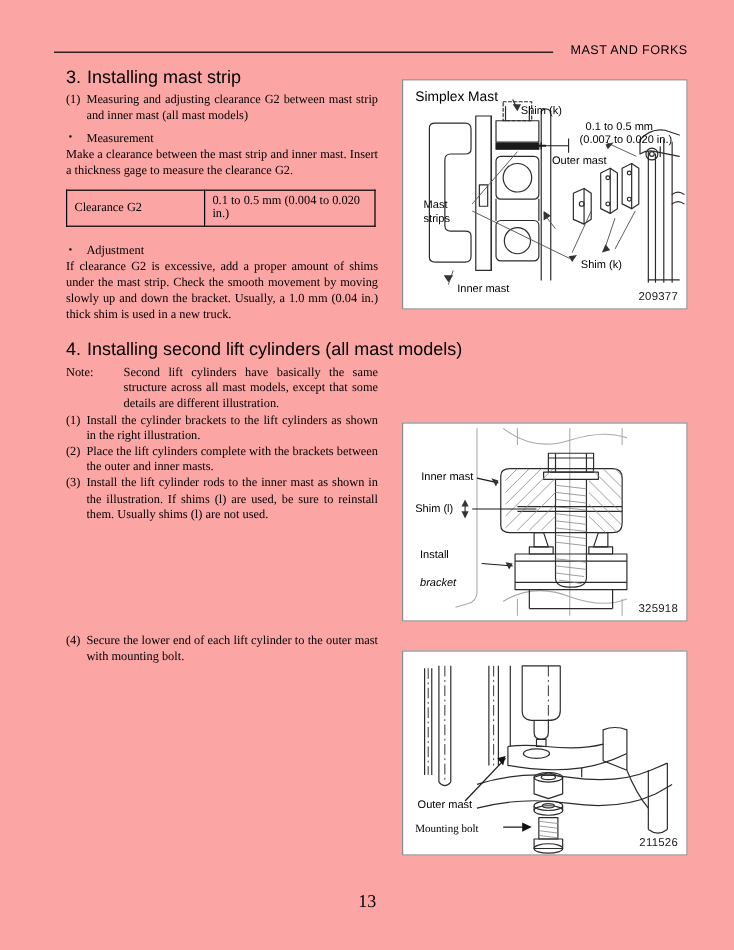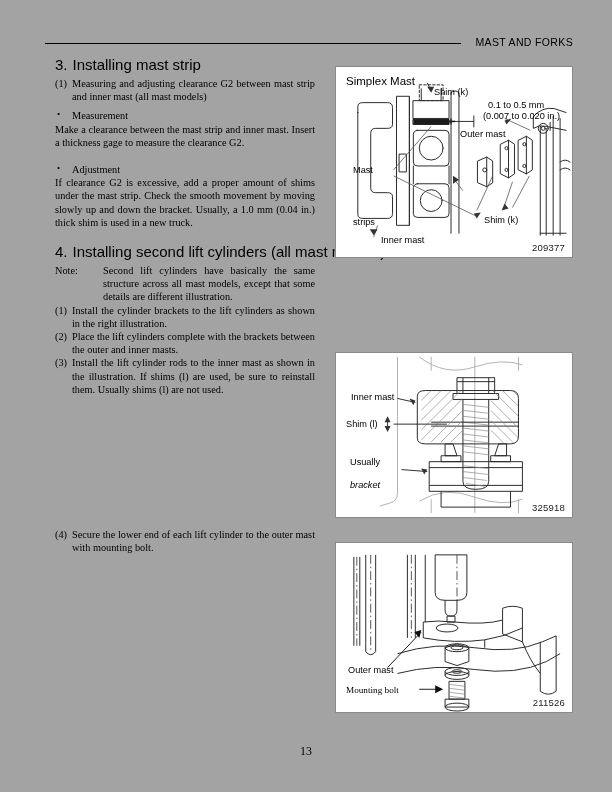--- a/index.html
+++ b/index.html
@@ -4,21 +4,21 @@
 <style>
   html, body {
     margin: 0;
     padding: 0;
     background: #ffffff;
   }
   .page {
     position: relative;
     width: 612px;
     height: 792px;
-    background: #a3a3a3;
+    background: #fca5a5;
     overflow: hidden;
     font-family: "Liberation Serif", serif;
     color: #000000;
   }
 
   
   .header {
     position: absolute;
     left: 45px;
     top: 36px;
@@ -159,21 +159,21 @@
     line-height: 11px;
   }
 
   
   .footer {
     position: absolute;
     left: 0;
     top: 744px;
     width: 612px;
     text-align: center;
-    font-size: 12px;
+    font-size: 15px;
   }
 </style>
 </head>
 <body>
 
 <div class="page">
 
   <div class="header">
     <div class="header-rule"></div>
     <div class="header-title">MAST AND FORKS</div>
@@ -192,20 +192,28 @@
 
     <div class="gap6"></div>
 
     <div class="bullet-line">
       <span class="dot">•</span>
       <span>Measurement</span>
     </div>
 
     <div class="para">Make a clearance between the mast strip and inner mast.  Insert a thickness gage to measure the clearance G2.</div>
 
+    <table class="spec-table">
+      <tbody>
+        <tr>
+          <td class="k">Clearance G2</td>
+          <td class="v">0.1 to 0.5 mm (0.004 to 0.020 in.)</td>
+        </tr>
+      </tbody>
+    </table>
 
     <div class="gap14"></div>
 
     <div class="bullet-line">
       <span class="dot">•</span>
       <span>Adjustment</span>
     </div>
 
     <div class="para">If clearance G2 is excessive, add a proper amount of shims under the mast strip.  Check the smooth movement by moving slowly up and down the bracket.  Usually, a 1.0 mm (0.04 in.) thick shim is used in a new truck.</div>
 
@@ -321,21 +329,21 @@
         <polygon points="170,138 167,145 174,143"></polygon>
       </g>
     </svg>
 
     <div class="fig-title">Simplex Mast</div>
     <div class="lbl" style="left:98px; top:20px;">Shim (k)</div>
     <div class="lbl" style="left:152px; top:33px;">0.1 to 0.5 mm</div>
     <div class="lbl" style="left:147px; top:44px;">(0.007 to 0.020 in.)</div>
     <div class="lbl" style="left:124px; top:62px;">Outer mast</div>
     <div class="lbl" style="left:17px; top:98px;">Mast</div>
-    <div class="lbl" style="left:17px; top:110px;margin-top:40px;">strips</div>
+    <div class="lbl" style="left:17px; top:110px;">strips</div>
     <div class="lbl" style="left:45px; top:168px;">Inner mast</div>
     <div class="lbl" style="left:148px; top:148px;">Shim (k)</div>
     <div class="fig-code">209377</div>
   </div>
 
   <div class="fig" id="fig2">
     <svg viewBox="0 0 238 166" preserveAspectRatio="none">
 
       <g fill="none" stroke="#aaaaaa" stroke-width="0.9">
         <path d="M62,4 L62,142 Q62,150 54,152 L44,155"></path>
@@ -397,21 +405,21 @@
       </g>
       <g fill="#333" stroke="none">
         <polygon points="80,48 74,46 78,53"></polygon>
         <polygon points="92,118 86,117 89,123"></polygon>
         <polygon points="52,64 49,70 55,70"></polygon>
         <polygon points="52,80 49,74 55,74"></polygon>
       </g>
     </svg>
     <div class="lbl" style="left:15px; top:39px;">Inner mast</div>
     <div class="lbl" style="left:10px; top:66px;">Shim (l)</div>
-    <div class="lbl" style="left:14px; top:104px;">Usually</div>
+    <div class="lbl" style="left:14px; top:104px;">Install</div>
     <div class="lbl" style="left:14px; top:127px;font-style:italic;">bracket</div>
     <div class="fig-code">325918</div>
   </div>
 
   <div class="fig" id="fig3">
     <svg viewBox="0 0 238 171" preserveAspectRatio="none">
       <g fill="none" stroke="#2b2b2b" stroke-width="1" stroke-linejoin="round">
 
         <path d="M30,12 L30,110 M40,12 L40,110"></path>
         <path d="M30,110 Q35,116 40,110"></path>

